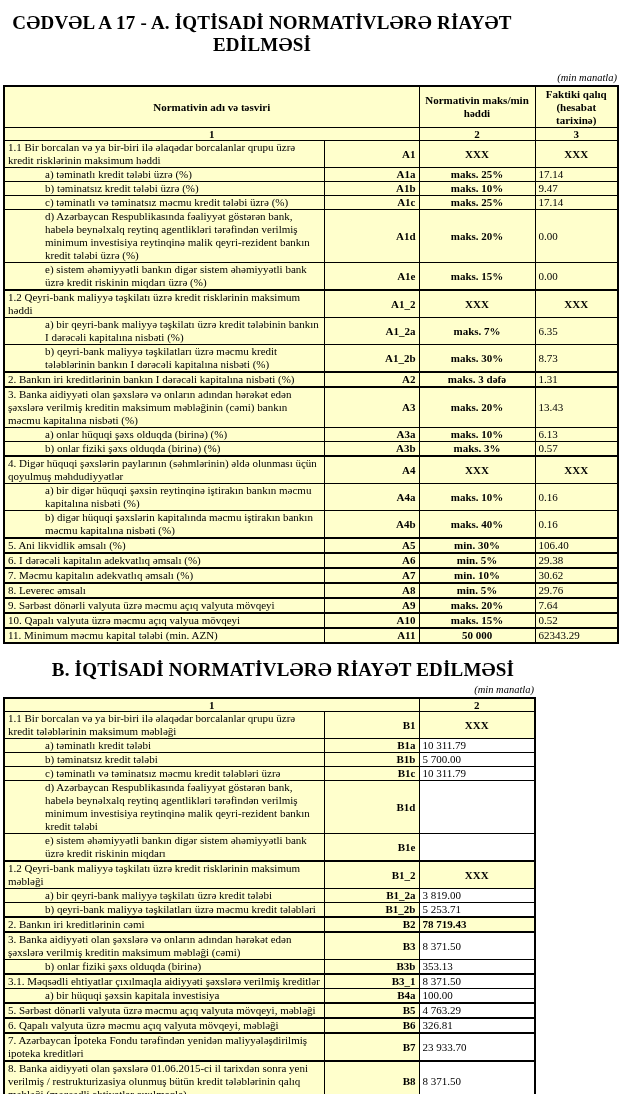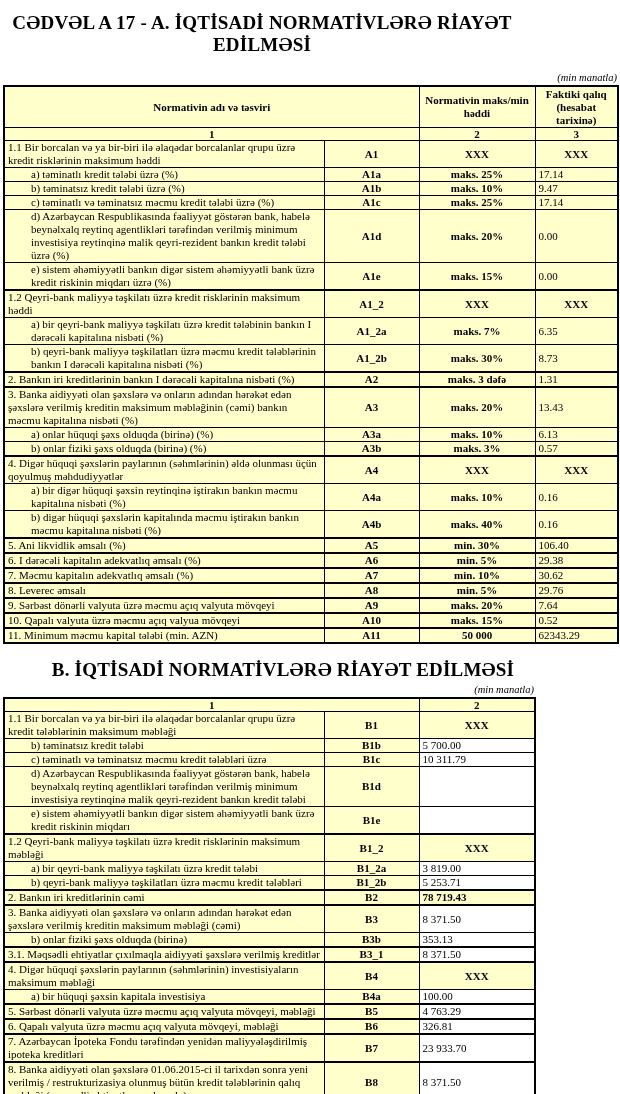--- a/index.html
+++ b/index.html
@@ -47,22 +47,22 @@
     overflow: hidden;
   }
   table.norm th {
     font-weight: bold;
     text-align: center;
   }
   tr.hrow th { height: 40px; }
   tr.numrow th { height: 12px; line-height: 12px; padding: 0; }
 
   td.name { text-align: left; }
-  td.name.ind { padding-left: 26px; }
-  td.code { font-weight: bold; text-align: center; }
+  td.name.ind { padding-left: 40px; }
+  td.code { font-weight: bold; text-align: right; }
   td.limit { font-weight: bold; text-align: center; }
   td.val { text-align: left; padding-right: 4px; }
   td.val.white { background: #ffffff; }
   td.val.vbold { font-weight: bold; }
   td.val.vcenter { text-align: center; padding-right: 3px; }
   tr.main > td { border-top-width: 2px; }
   tr.tall > td { height: 23px; }
 </style>
 </head>
 <body>
@@ -248,20 +248,25 @@
         <th>2</th>
       </tr>
     </thead>
     <tbody id="tbody-b">
         <tr>
           <td class="name">1.1 Bir borcalan və ya bir-biri ilə əlaqədar borcalanlar qrupu üzrə kredit tələblərinin maksimum məbləği</td>
           <td class="code">B1</td>
           <td class="val vbold vcenter">XXX</td>
         </tr>
         <tr>
+          <td class="name ind">a) təminatlı kredit tələbi</td>
+          <td class="code">B1a</td>
+          <td class="val white">10 311.79</td>
+        </tr>
+        <tr>
           <td class="name ind">b) təminatsız kredit tələbi</td>
           <td class="code">B1b</td>
           <td class="val white">5 700.00</td>
         </tr>
         <tr>
           <td class="name ind">c) təminatlı və təminatsız məcmu kredit tələbləri üzrə</td>
           <td class="code">B1c</td>
           <td class="val white">10 311.79</td>
         </tr>
         <tr>
@@ -302,25 +307,20 @@
         <tr>
           <td class="name ind">b) onlar fiziki şəxs olduqda (birinə)</td>
           <td class="code">B3b</td>
           <td class="val white">353.13</td>
         </tr>
         <tr class="main">
           <td class="name">3.1. Məqsədli ehtiyatlar çıxılmaqla aidiyyəti şəxslərə verilmiş kreditlər</td>
           <td class="code">B3_1</td>
           <td class="val white">8 371.50</td>
         </tr>
-        <tr class="main">
-          <td class="name">4. Digər hüquqi şəxslərin paylarının (səhmlərinin) investisiyaların maksimum məbləği</td>
-          <td class="code">B4</td>
-          <td class="val vbold vcenter">XXX</td>
-        </tr>
         <tr>
           <td class="name ind">a) bir hüquqi şəxsin kapitala investisiya</td>
           <td class="code">B4a</td>
           <td class="val white">100.00</td>
         </tr>
         <tr class="main">
           <td class="name">5. Sərbəst dönərli valyuta üzrə məcmu açıq valyuta mövqeyi, məbləği</td>
           <td class="code">B5</td>
           <td class="val white">4 763.29</td>
         </tr>

